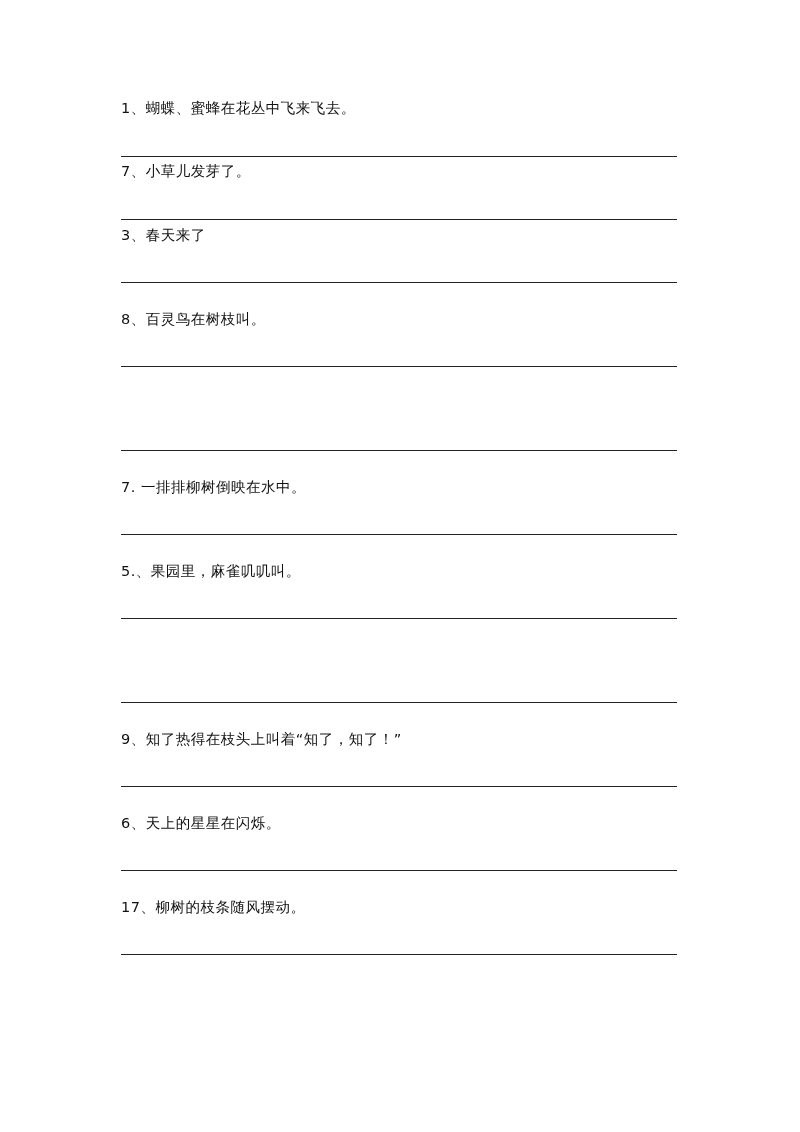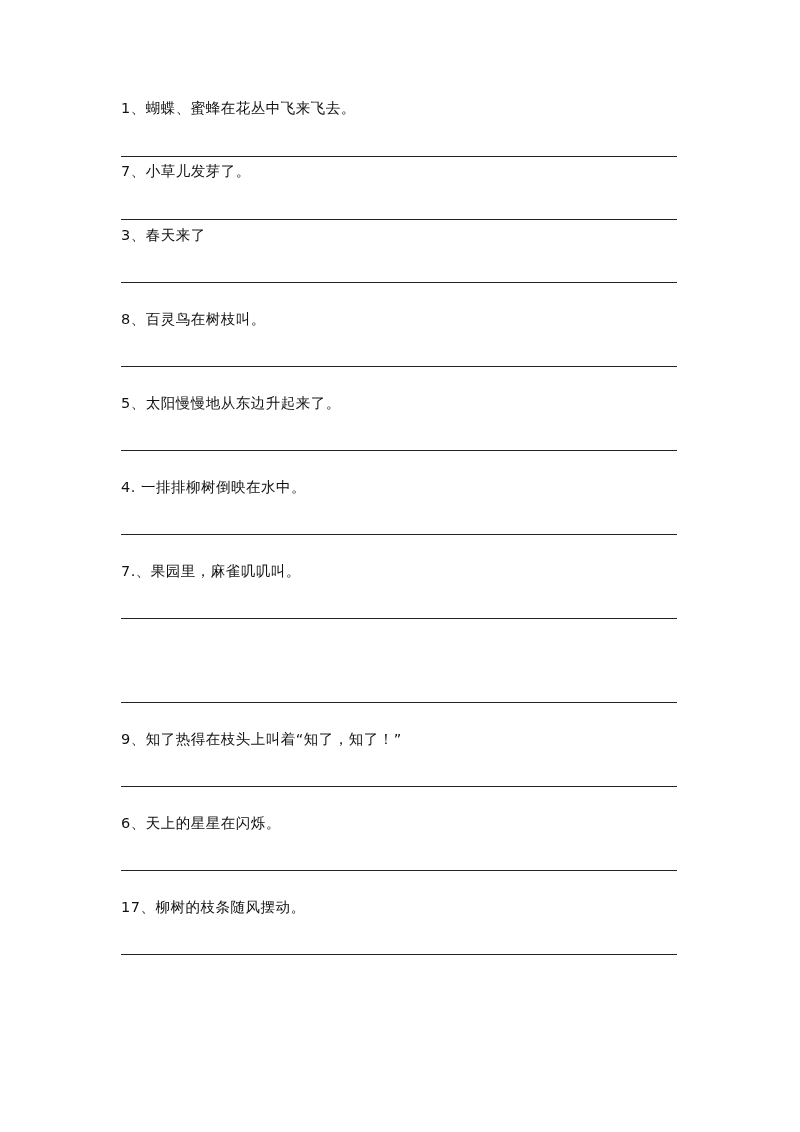--- a/index.html
+++ b/index.html
@@ -18,27 +18,26 @@
 
   <div class="q" style="top:162px">7、小草儿发芽了。</div>
   <div class="rule" style="top:219px"></div>
 
   <div class="q" style="top:226px">3、春天来了</div>
   <div class="rule" style="top:282px"></div>
 
   <div class="q" style="top:310px">8、百灵鸟在树枝叫。</div>
   <div class="rule" style="top:366px"></div>
 
-  <div class="q" style="top:394px">5、太阳慢慢地从东边升起来了。</div>
   <div class="rule" style="top:450px"></div>
 
-  <div class="q" style="top:478px">4. 一排排柳树倒映在水中。</div>
+  <div class="q" style="top:478px">7. 一排排柳树倒映在水中。</div>
   <div class="rule" style="top:534px"></div>
 
-  <div class="q" style="top:562px">7.、果园里，麻雀叽叽叫。</div>
+  <div class="q" style="top:562px">5.、果园里，麻雀叽叽叫。</div>
   <div class="rule" style="top:618px"></div>
 
   <div class="rule" style="top:702px"></div>
 
   <div class="q" style="top:730px">9、知了热得在枝头上叫着“知了，知了！”</div>
   <div class="rule" style="top:786px"></div>
 
   <div class="q" style="top:814px">6、天上的星星在闪烁。</div>
   <div class="rule" style="top:870px"></div>
 

